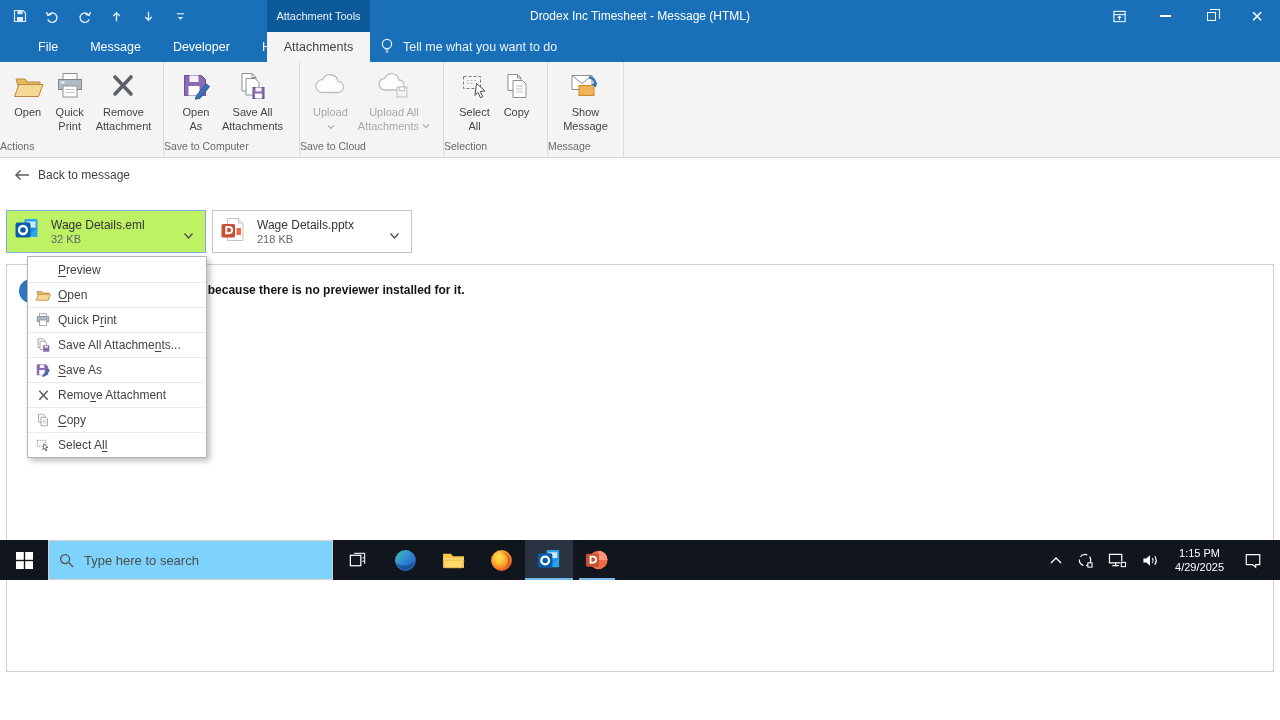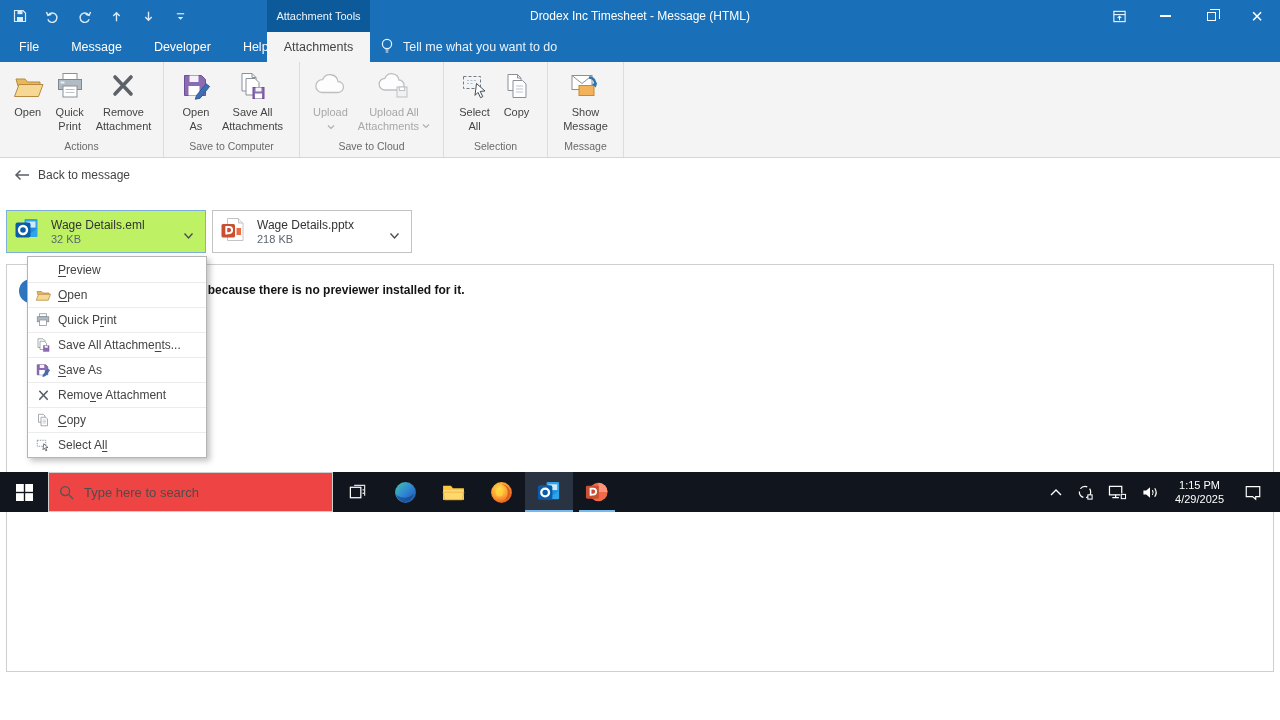--- a/index.html
+++ b/index.html
@@ -1,54 +1,54 @@
 <!DOCTYPE html>
 <html><head>
 <meta charset="utf-8">
 <style>
   * { margin:0; padding:0; box-sizing:border-box; }
   html,body { width:1280px; height:720px; overflow:hidden; background:#fff;
     font-family:"Liberation Sans", sans-serif; }
-  .stage { position:relative; width:1280px; height:512px; }
+  .stage { position:relative; width:1280px; height:580px; }
 
   
   .titlebar { position:absolute; top:0; left:0; width:100%; height:32px; background:#1a70b8; color:#fff; }
   .qat { position:absolute; left:12px; top:0; height:32px; display:flex; align-items:center; gap:16px; }
   .qat .qicon { width:16px; height:16px; display:flex; align-items:center; justify-content:center; }
   .ctx-header { position:absolute; left:267px; top:0; width:103px; height:32px; background:#0d5a9a;
     color:#eaf3fb; font-size:11px; display:flex; align-items:center; justify-content:center; }
   .wintitle { position:absolute; left:50%; top:0; transform:translateX(-50%); height:32px;
     line-height:32px; font-size:12px; color:#fff; white-space:nowrap; }
   .winbtns { position:absolute; right:0; top:0; height:32px; display:flex; }
   .winbtn { width:46px; height:32px; display:flex; align-items:center; justify-content:center; }
   .minbar { width:11px; height:1.5px; background:#fff; }
   .restore-sq { position:relative; width:9px; height:9px; border:1.2px solid #fff; }
   .restore-sq::before { content:""; position:absolute; left:2px; top:-4px; width:9px; height:9px;
     border:1.2px solid #fff; border-left:none; border-bottom:none; }
   .close-x::before { content:"×"; font-size:20px; line-height:20px; color:#fff; font-weight:400; }
 
   
   .tabbar { position:absolute; top:32px; left:0; width:100%; height:30px; background:#1a70b8; }
-  .tabs-left { position:absolute; left:0; top:0; height:30px; display:flex; align-items:center; padding-left:3px; }
+  .tabs-left { position:absolute; left:0; top:0; height:30px; display:flex; align-items:center; padding-left:22px; }
   .tab { color:#fff; font-size:12.5px; padding:0 16px; line-height:30px; }
   .tab-active { position:absolute; left:267px; top:0; width:103px; height:30px; background:#f4f4f4;
     color:#444; font-size:12.5px; display:flex; align-items:center; justify-content:center; }
   .tellme { position:absolute; left:380px; top:0; height:30px; display:flex; align-items:center; gap:9px;
     color:#e9f2fb; font-size:12.5px; }
 
   
   .ribbon { position:absolute; top:62px; left:0; width:100%; height:96px; background:#f4f4f4;
     border-bottom:1px solid #d5d5d5; display:flex; }
   .rgroup { height:100%; border-right:1px solid #dcdcdc; display:flex; flex-direction:column; }
   .rbuttons { flex:1; display:flex; justify-content:center; padding-top:5px; }
   .rbtn { display:flex; flex-direction:column; align-items:center; padding:0 5px; color:#444; font-size:11px; }
   .rbtn .ric { height:38px; display:flex; align-items:center; justify-content:center; }
   .rbtn .rl { line-height:14px; text-align:center; white-space:nowrap; }
   .rbtn.disabled { color:#a8a8a8; }
-  .glabel { height:18px; font-size:10.5px; color:#6a6a6a; text-align:center; line-height:14px; }
+  .glabel { height:18px; font-size:10.5px; color:#6a6a6a; line-height:14px; }
   .chev-down { display:inline-block; width:7px; height:7px; margin-top:1px; }
   .ribbon-collapse { position:absolute; right:14px; top:138px; width:16px; height:14px; }
 
   
   .content { position:absolute; top:159px; left:0; width:100%; height:521px; background:#fff; }
   .backlink { position:absolute; left:14px; top:9px; display:flex; align-items:center; gap:8px;
     color:#444; font-size:12px; }
   .tiles { position:absolute; left:6px; top:51px; display:flex; gap:6px; }
   .tile { width:200px; height:43px; border:1px solid #c3c3c3; background:#fff; display:flex;
     align-items:center; padding:0 6px; position:relative; }
@@ -70,21 +70,21 @@
     border:1px solid #b5b5b5; box-shadow:3px 3px 6px rgba(0,0,0,.25); z-index:50; }
   .citem { height:25px; display:flex; align-items:center; font-size:12px; color:#444; }
   .citem + .citem { border-top:1px solid #ececec; }
   .cicon { width:30px; display:flex; align-items:center; justify-content:center; }
   .ckey { text-decoration:underline; text-underline-offset:2px; }
 
   
   .taskbar { position:absolute; bottom:0; left:0; width:100%; height:40px; background:#11151d;
     display:flex; align-items:stretch; z-index:60; }
   .tb-btn { width:48px; display:flex; align-items:center; justify-content:center; position:relative; }
-  .tb-search { width:285px; background:#ef4444; border:1px solid #cfcfcf; display:flex; align-items:center;
+  .tb-search { width:285px; background:#7dd3fc; border:1px solid #cfcfcf; display:flex; align-items:center;
     padding:0 10px; gap:10px; }
   .tb-search input { border:none; outline:none; background:transparent; font-size:13px; color:#333;
     width:220px; font-family:"Liberation Sans", sans-serif; }
   .tb-search input::placeholder { color:#4d4d4d; opacity:1; }
   .tb-app { width:48px; display:flex; align-items:center; justify-content:center; position:relative; }
   .tb-app.open::after { content:""; position:absolute; left:6px; right:6px; bottom:0; height:2px; background:#76b9ed; }
   .tb-app.active { background:#2a3342; }
   .tb-app.active::after { left:0; right:0; }
   .tray { margin-left:auto; display:flex; align-items:center; padding-right:6px; }
   .tray-item { padding:0 7px; display:flex; align-items:center; justify-content:center; }

